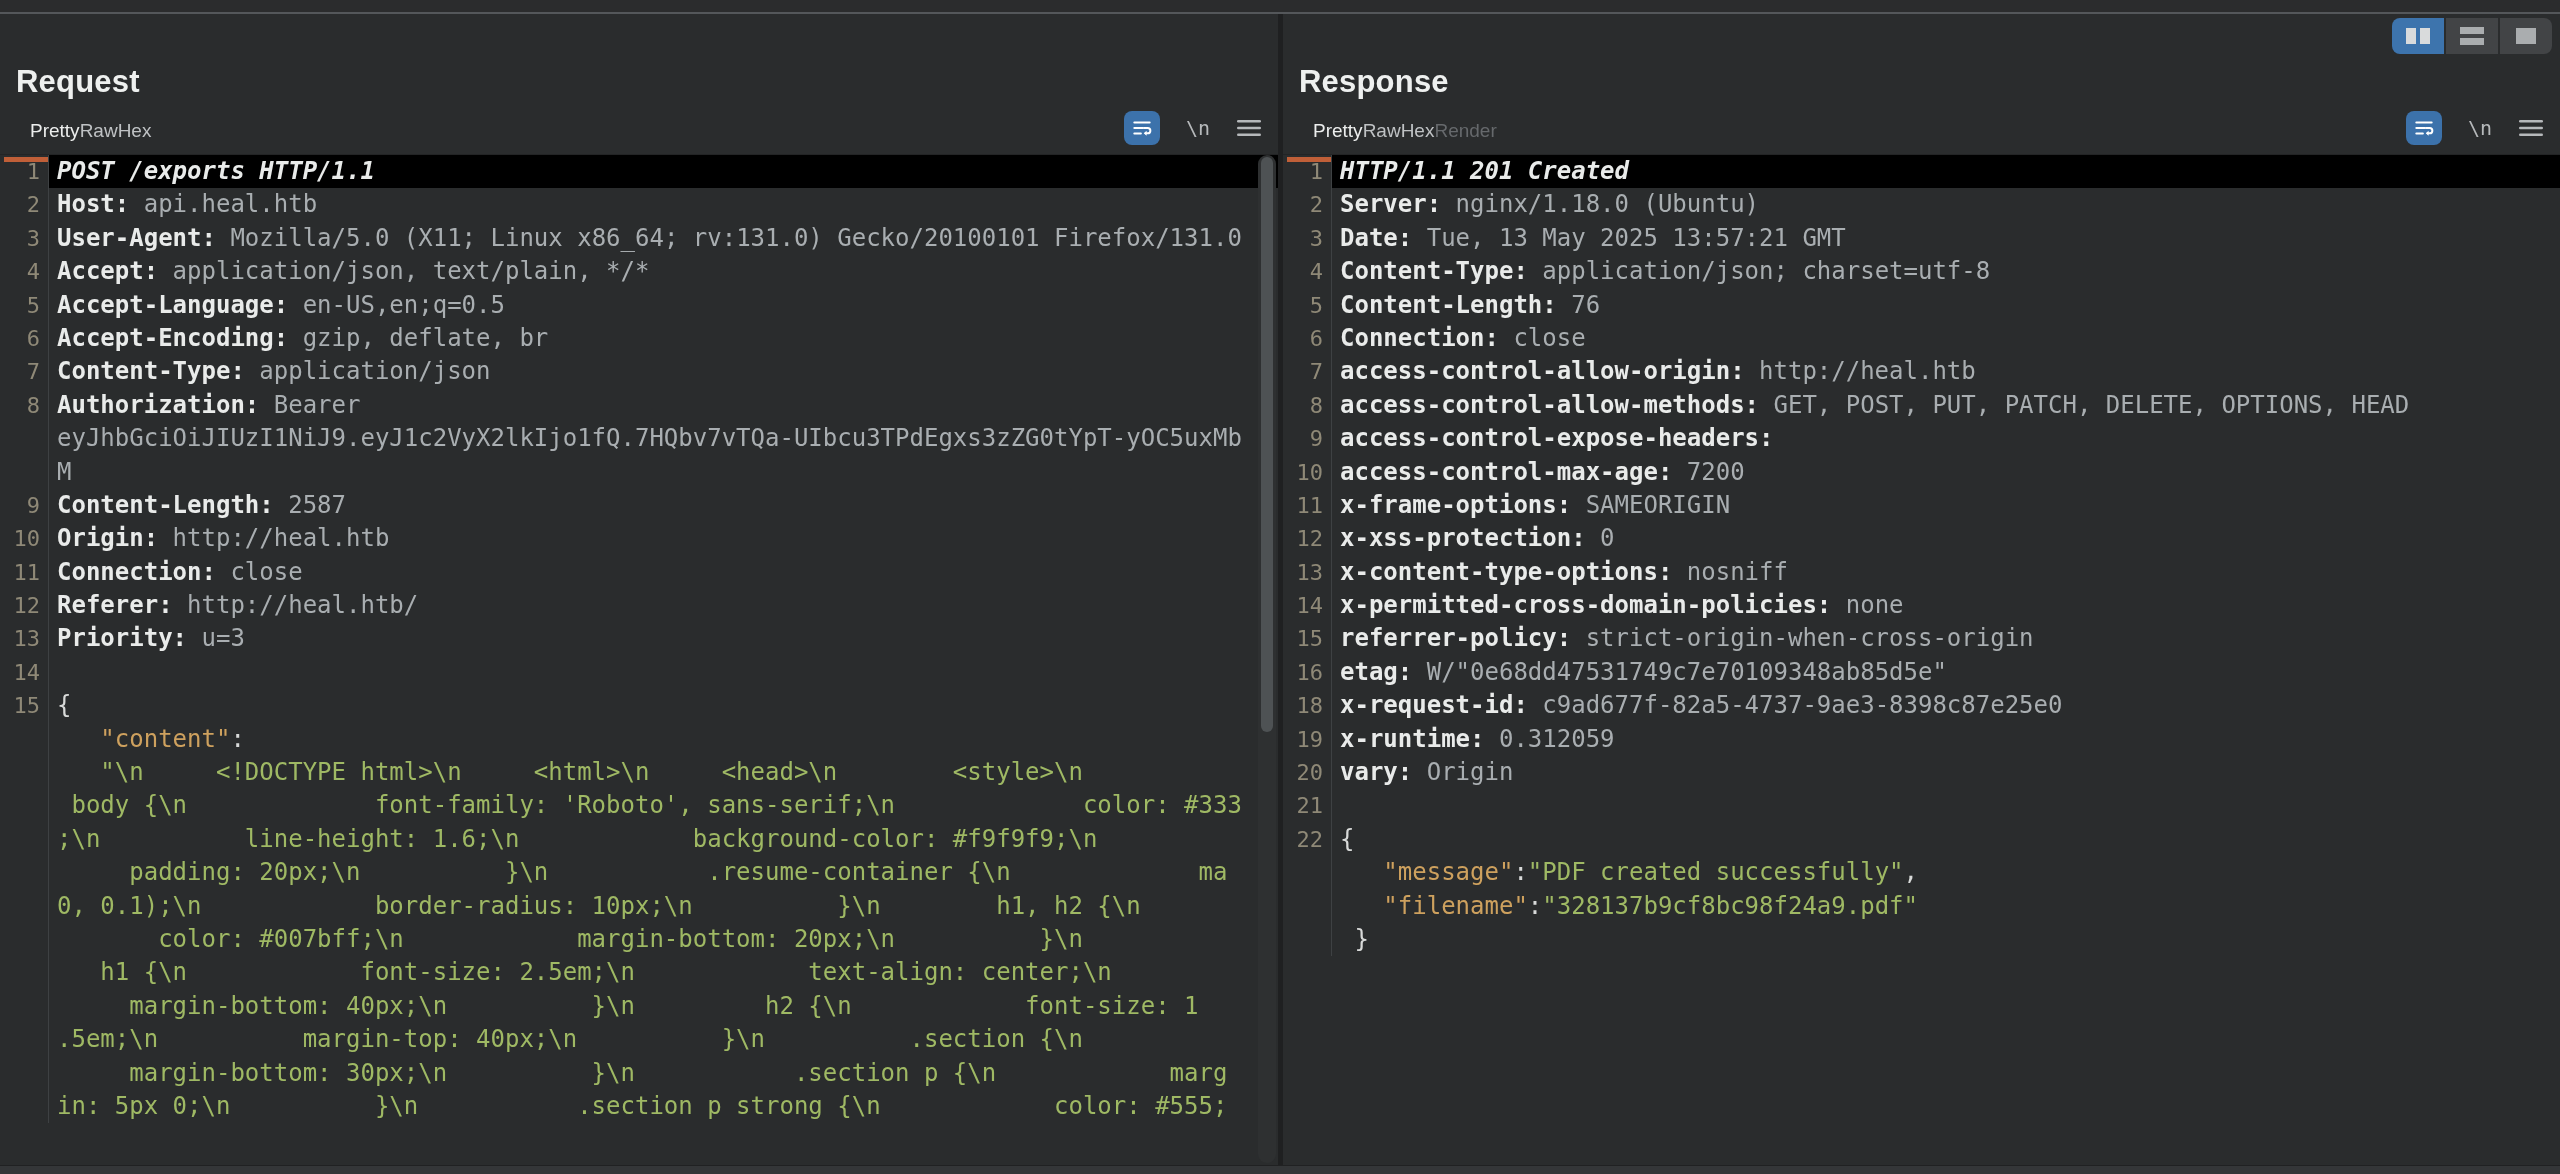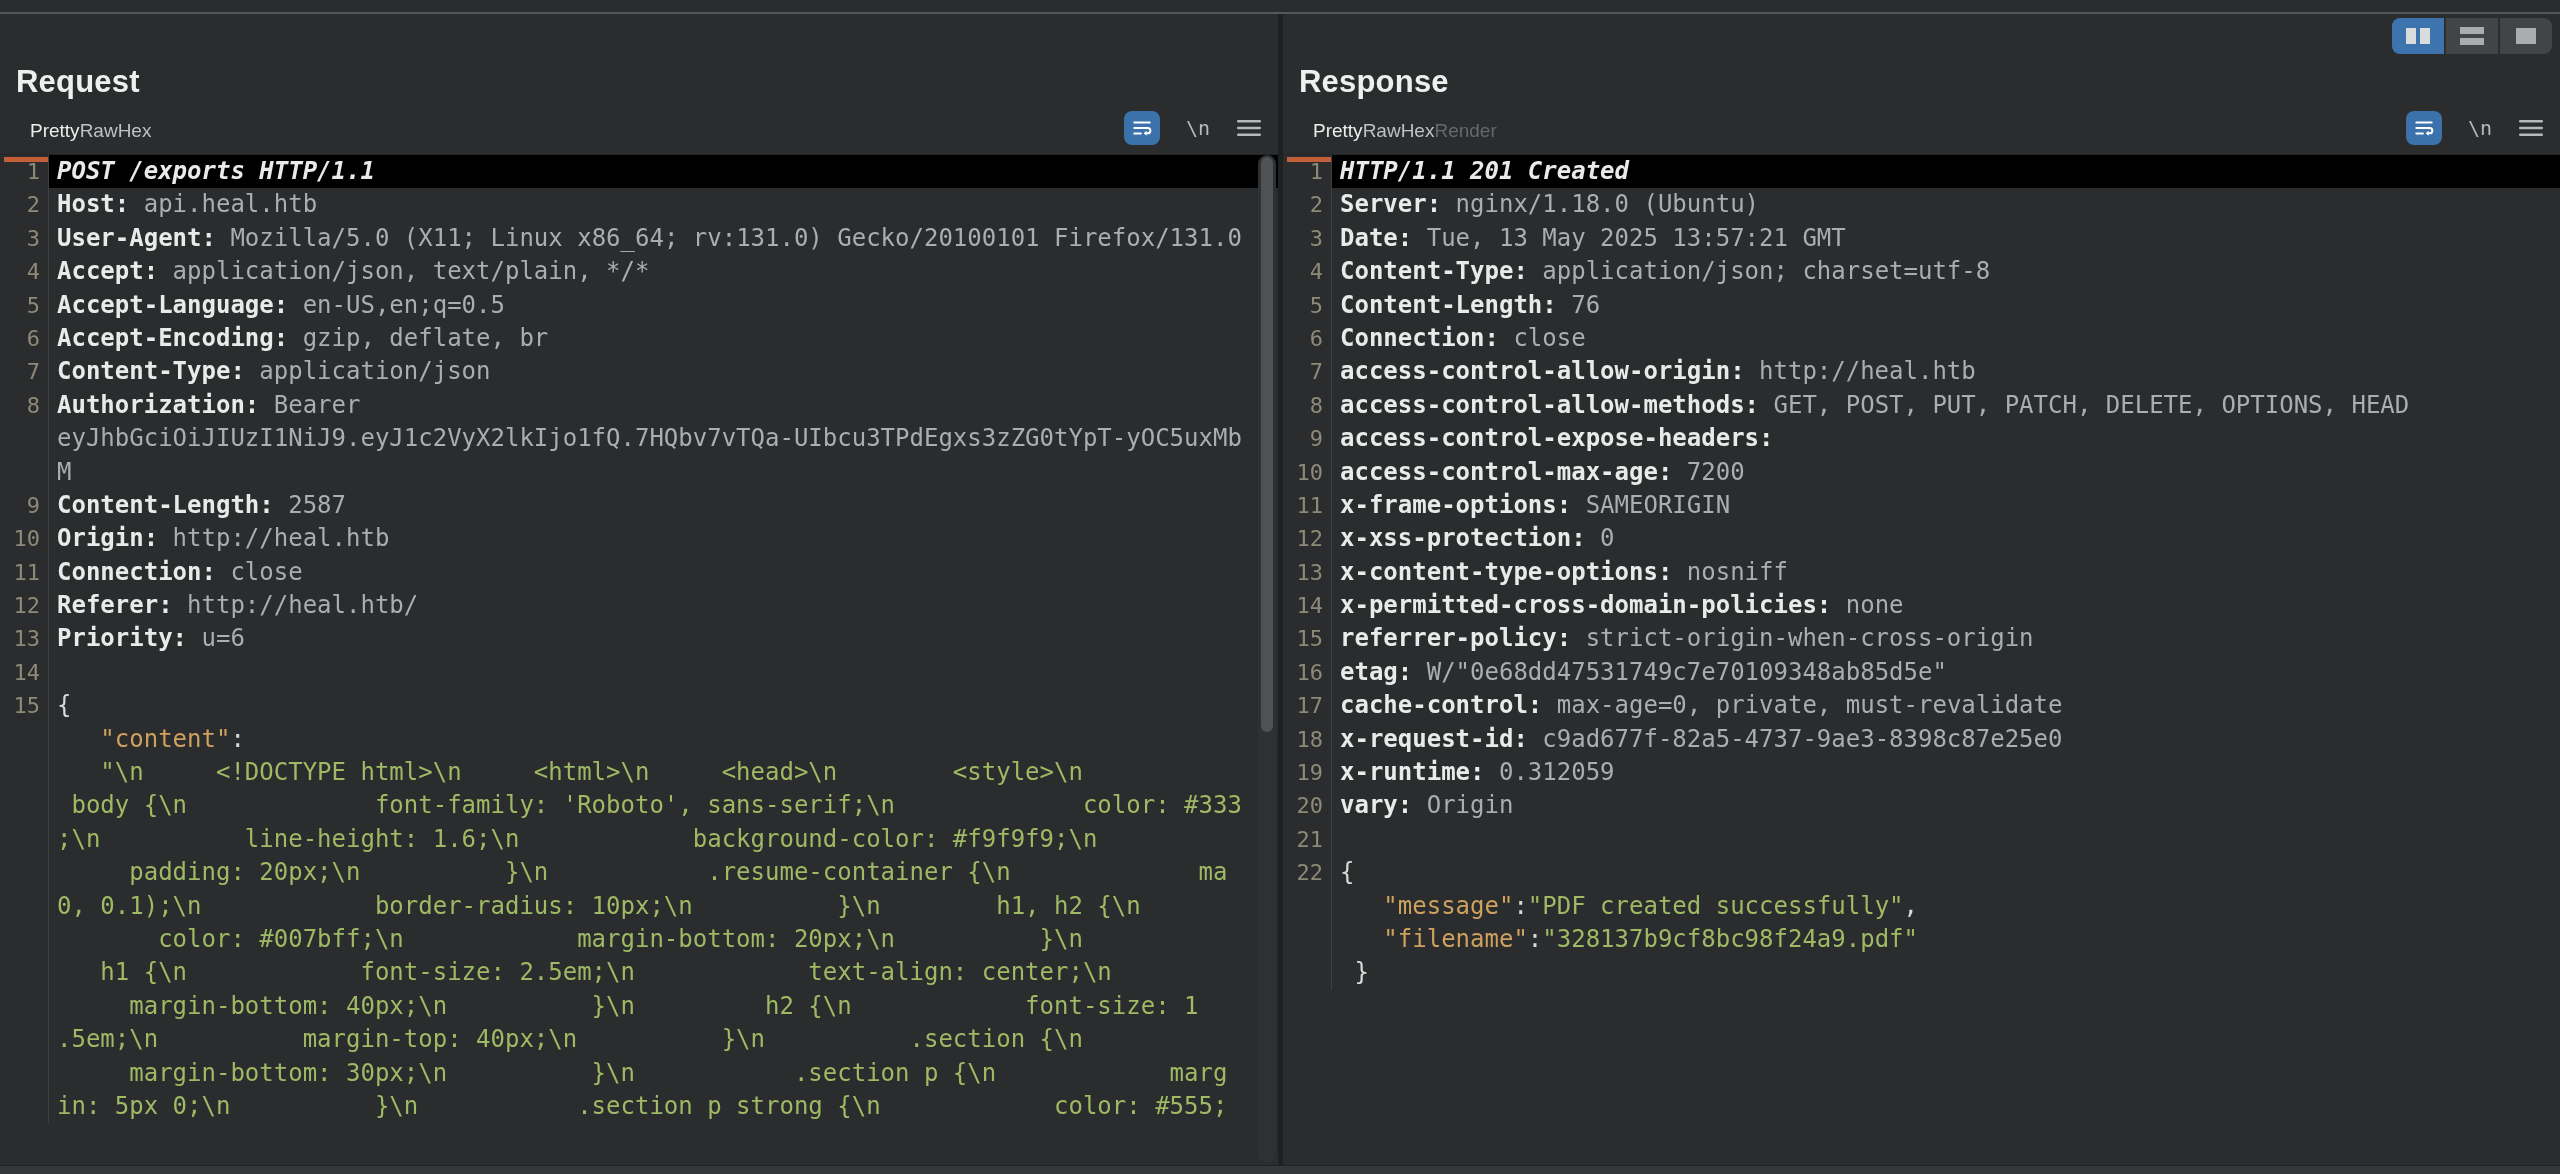--- a/index.html
+++ b/index.html
@@ -138,21 +138,21 @@
           <div class="row">
             <span class="ln">11</span>
             <span class="code"><span class="nm">Connection:</span><span class="vl"> close</span></span>
           </div>
           <div class="row">
             <span class="ln">12</span>
             <span class="code"><span class="nm">Referer:</span><span class="vl"> http://heal.htb/</span></span>
           </div>
           <div class="row">
             <span class="ln">13</span>
-            <span class="code"><span class="nm">Priority:</span><span class="vl"> u=6</span></span>
+            <span class="code"><span class="nm">Priority:</span><span class="vl"> u=3</span></span>
           </div>
           <div class="row">
             <span class="ln">14</span>
             <span class="code"></span>
           </div>
           <div class="row">
             <span class="ln">15</span>
             <span class="code"><span class="pl">{</span></span>
           </div>
           <div class="row">
@@ -295,24 +295,20 @@
           </div>
           <div class="row">
             <span class="ln">15</span>
             <span class="code"><span class="nm">referrer-policy:</span><span class="vl"> strict-origin-when-cross-origin</span></span>
           </div>
           <div class="row">
             <span class="ln">16</span>
             <span class="code"><span class="nm">etag:</span><span class="vl"> W/"0e68dd47531749c7e70109348ab85d5e"</span></span>
           </div>
           <div class="row">
-            <span class="ln">17</span>
-            <span class="code"><span class="nm">cache-control:</span><span class="vl"> max-age=0, private, must-revalidate</span></span>
-          </div>
-          <div class="row">
             <span class="ln">18</span>
             <span class="code"><span class="nm">x-request-id:</span><span class="vl"> c9ad677f-82a5-4737-9ae3-8398c87e25e0</span></span>
           </div>
           <div class="row">
             <span class="ln">19</span>
             <span class="code"><span class="nm">x-runtime:</span><span class="vl"> 0.312059</span></span>
           </div>
           <div class="row">
             <span class="ln">20</span>
             <span class="code"><span class="nm">vary:</span><span class="vl"> Origin</span></span>

